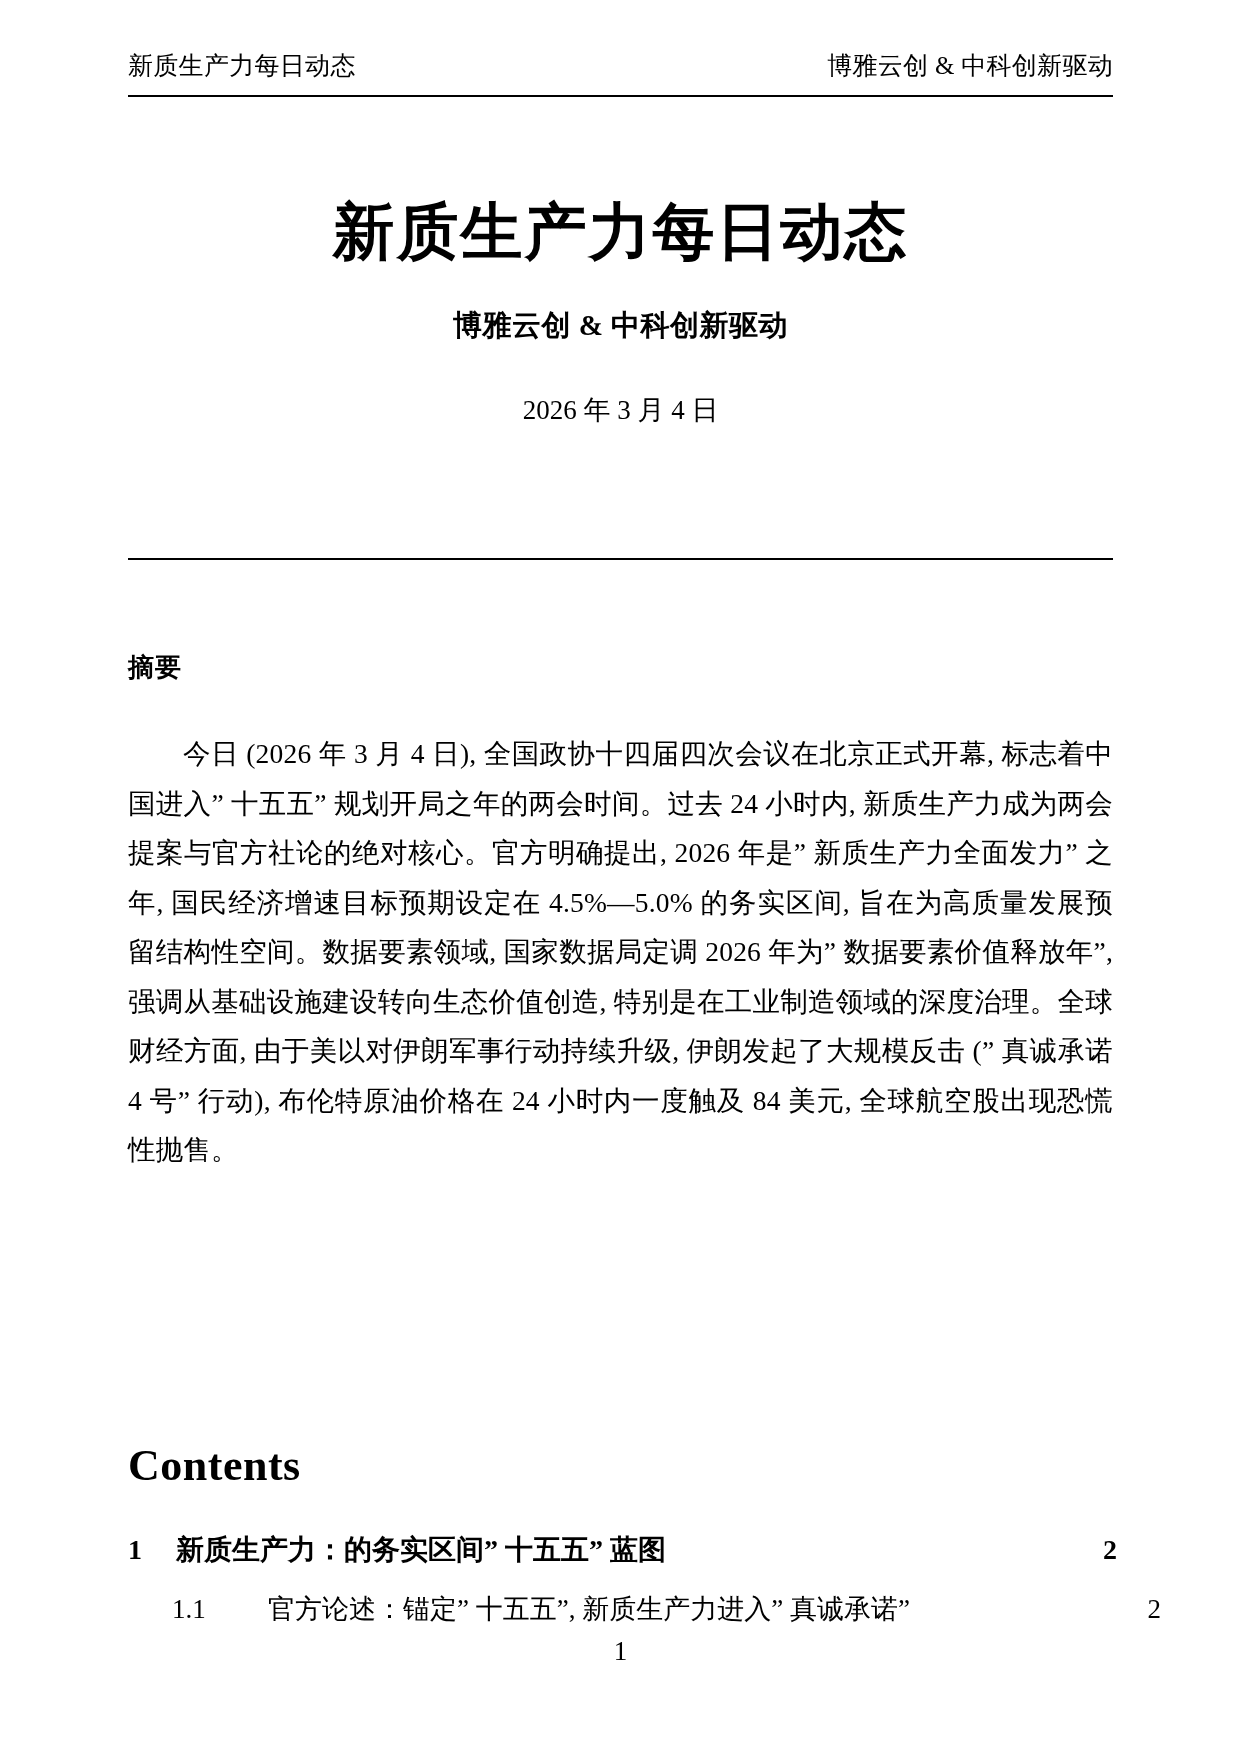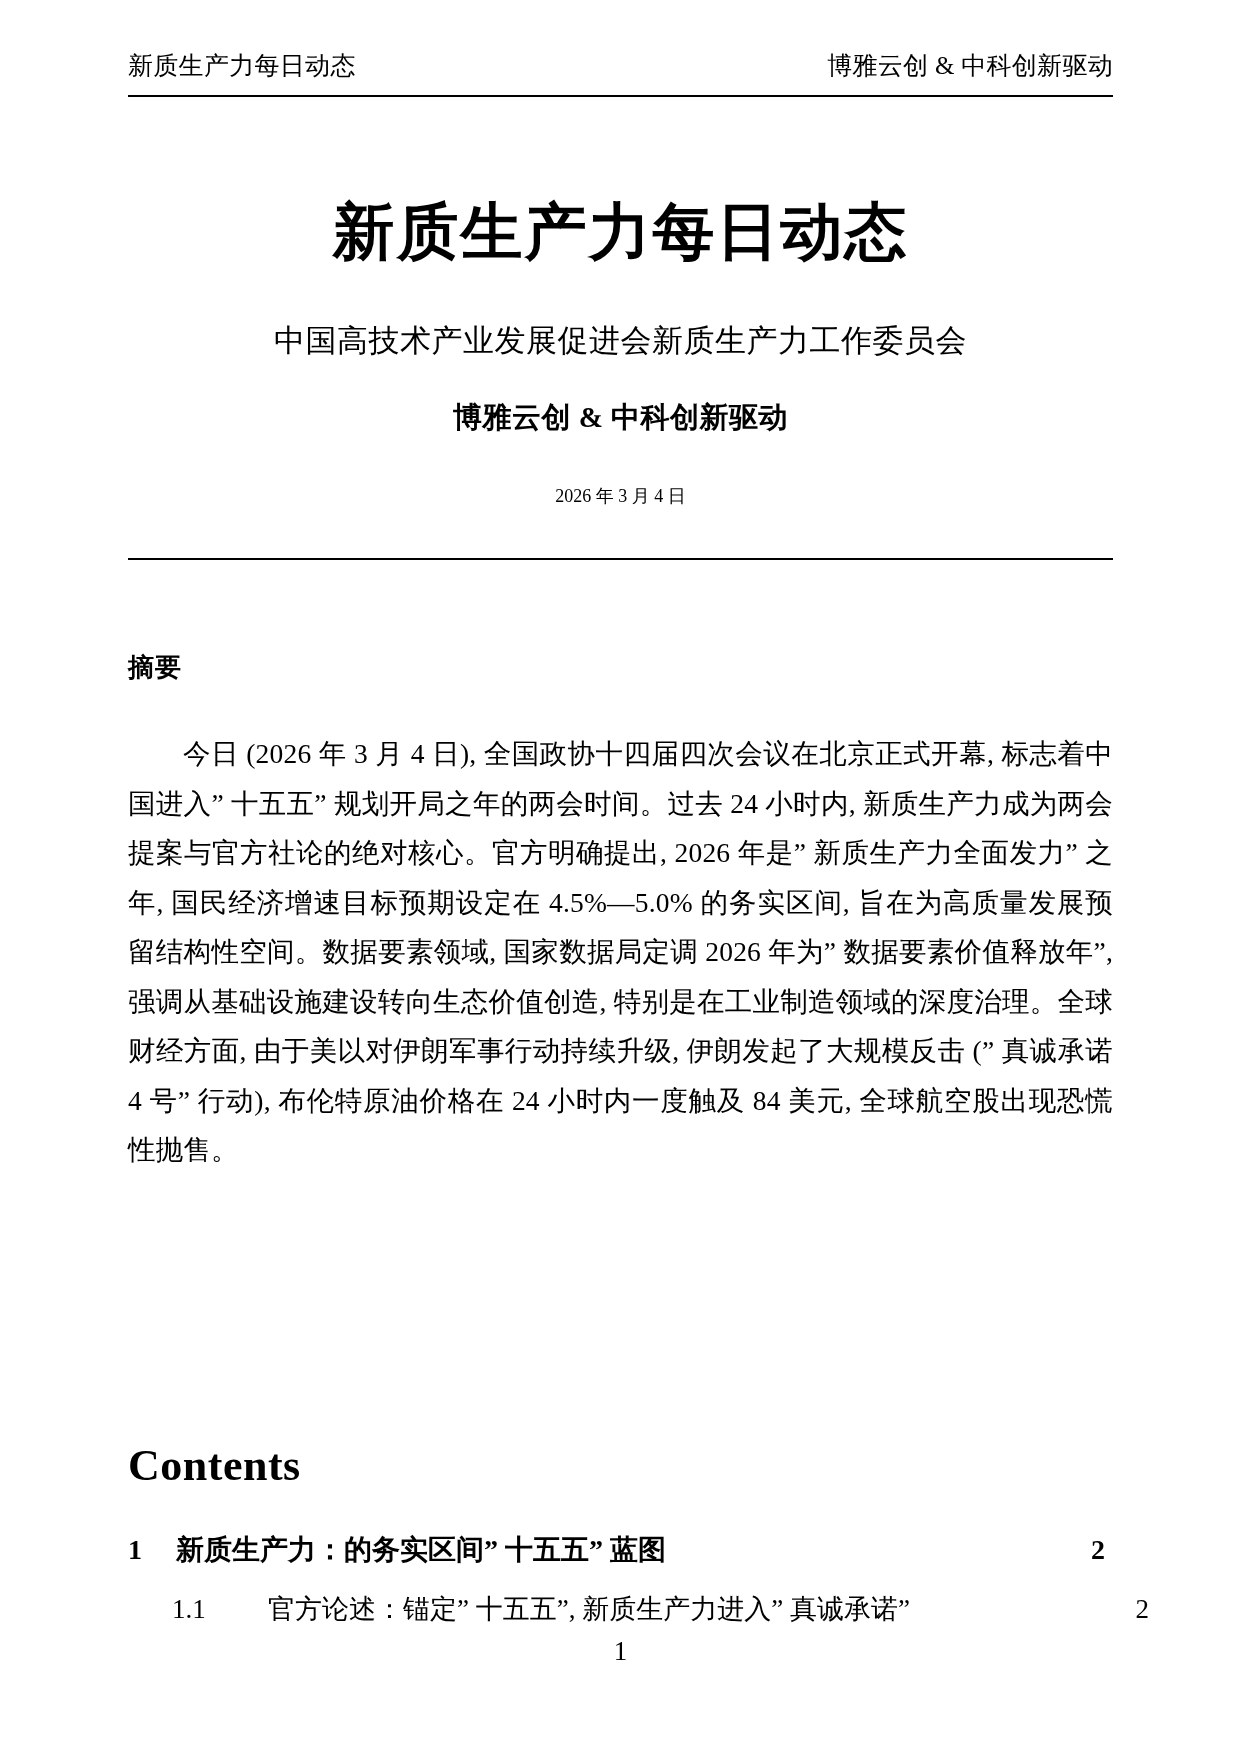--- a/index.html
+++ b/index.html
@@ -68,21 +68,21 @@
     letter-spacing: 0.5px;
   }
   .doc-authors {
     font-size: 29px;
     font-weight: bold;
     line-height: 1.3;
     margin: 38px 0 0 0;
     letter-spacing: 0.5px;
   }
   .doc-date {
-    font-size: 18px;
+    font-size: 27px;
     font-weight: normal;
     line-height: 1.3;
     margin: 48px 0 0 0;
   }
 
   .title-rule {
     position: absolute;
     left: 128px;
     right: 128px;
     top: 558px;
@@ -112,21 +112,21 @@
     text-indent: 2em;
     margin: 0;
     letter-spacing: 0.2px;
     word-break: break-all;
   }
 
   
   .contents {
     position: absolute;
     left: 128px;
-    right: 136px;
+    right: 124px;
     top: 1440px;
   }
   .contents-heading {
     font-size: 44px;
     font-weight: bold;
     margin: 0 0 40px 0;
     letter-spacing: 0.5px;
   }
   .toc-entry {
     display: flex;
@@ -178,21 +178,20 @@
 <div class="page">
 
   <div class="runhead">
     <span class="left">新质生产力每日动态</span>
     <span class="right">博雅云创 &amp; 中科创新驱动</span>
   </div>
   <div class="runhead-rule"></div>
 
   <div class="titleblock">
     <h1 class="doc-title">新质生产力每日动态</h1>
-    <div class="doc-subtitle">中国高技术产业发展促进会新质生产力工作委员会</div>
     <div class="doc-authors">博雅云创 &amp; 中科创新驱动</div>
     <div class="doc-date">2026 年 3 月 4 日</div>
   </div>
 
   <div class="title-rule"></div>
 
   <div class="abstract">
     <div class="abstract-heading">摘要</div>
     <p class="abstract-body">今日 (2026 年 3 月 4 日), 全国政协十四届四次会议在北京正式开幕, 标志着中国进入” 十五五” 规划开局之年的两会时间。过去 24 小时内, 新质生产力成为两会提案与官方社论的绝对核心。官方明确提出, 2026 年是” 新质生产力全面发力” 之年, 国民经济增速目标预期设定在 4.5%—5.0% 的务实区间, 旨在为高质量发展预留结构性空间。数据要素领域, 国家数据局定调 2026 年为” 数据要素价值释放年”, 强调从基础设施建设转向生态价值创造, 特别是在工业制造领域的深度治理。全球财经方面, 由于美以对伊朗军事行动持续升级, 伊朗发起了大规模反击 (” 真诚承诺 4 号” 行动), 布伦特原油价格在 24 小时内一度触及 84 美元, 全球航空股出现恐慌性抛售。</p>
   </div>

